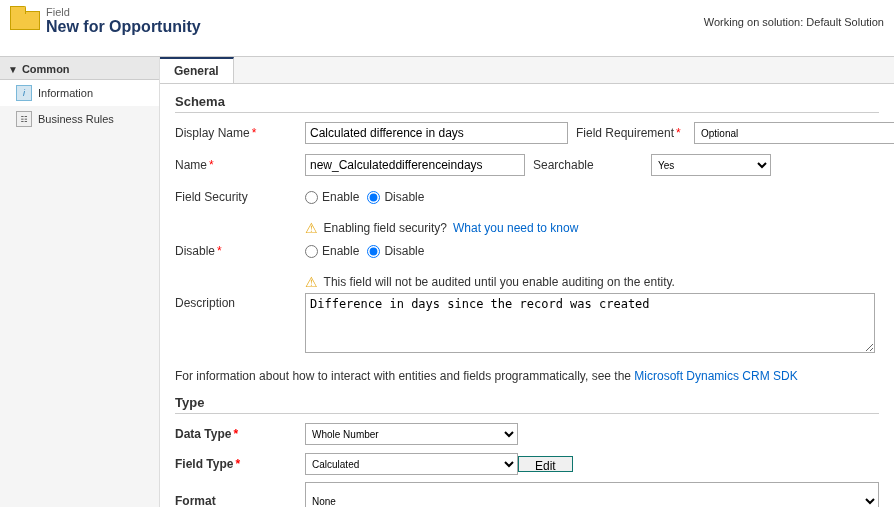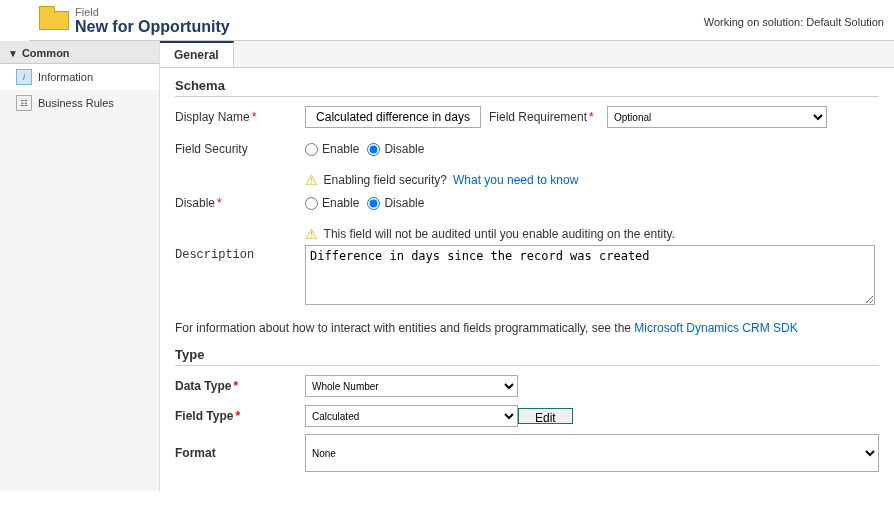--- a/index.html
+++ b/index.html
@@ -1,19 +1,19 @@
 <!DOCTYPE html>
 <html><head>
   <meta charset="utf-8">
   <style>
     * { box-sizing: border-box; margin: 0; padding: 0; }
     body { font-family: 'Segoe UI', Tahoma, Geneva, Verdana, sans-serif; font-size: 12px; color: #333; background: #fff; width: 894px; height: 510px; overflow: hidden; }
 
     
-    .header { background: #fff; border-bottom: 1px solid #ccc; padding: 6px 10px 4px 10px; display: flex; align-items: flex-start; justify-content: space-between; margin-left: 29px; }
+    .header { background: #fff; border-bottom: 1px solid #ccc; padding: 6px 10px 20px 10px; display: flex; align-items: flex-start; justify-content: space-between; }
     .header-left { display: flex; align-items: flex-start; gap: 8px; }
     .header-titles { display: flex; flex-direction: column; }
     .header-small { font-size: 11px; color: #666; }
     .header-large { font-size: 16px; font-weight: bold; color: #1f3864; }
     .header-right { font-size: 11px; color: #333; padding-top: 10px; }
 
     
     .layout { display: flex; height: calc(510px - 60px); }
 
     
@@ -36,21 +36,21 @@
     .section-title { font-size: 13px; font-weight: bold; color: #333; margin-bottom: 8px; border-bottom: 1px solid #ccc; padding-bottom: 3px; }
 
     .form-row { display: flex; align-items: center; margin-bottom: 8px; min-height: 24px; }
     .form-label { width: 130px; font-size: 12px; color: #333; flex-shrink: 0; }
     .required-star { color: red; margin-left: 2px; }
     .form-field { flex: 1; display: flex; align-items: center; gap: 8px; }
     .form-field-right { display: flex; align-items: center; gap: 8px; width: 370px; }
     .form-label-right { width: 110px; font-size: 12px; color: #333; flex-shrink: 0; }
 
     input[type="text"] { height: 22px; border: 1px solid #aaa; padding: 2px 4px; font-size: 12px; }
-    .input-display-name { width: 176px; text-align: center; }
+    .input-display-name { width: 263px; }
     .input-name { width: 220px; }
 
     select { height: 22px; border: 1px solid #aaa; padding: 1px 2px; font-size: 10px; background: #fff; }
     .select-requirement { width: 220px; }
     .select-searchable { width: 120px; }
 
     .radio-group { display: flex; align-items: center; gap: 8px; }
     .radio-item { display: flex; align-items: center; gap: 4px; font-size: 12px; }
 
     .warning-row { display: flex; align-items: center; gap: 6px; padding: 3px 0 3px 130px; font-size: 12px; }
@@ -145,20 +145,35 @@
             </div>
             <select class="select-requirement">
               <option>Optional</option>
               <option>Business Recommended</option>
               <option>Business Required</option>
             </select>
           </div>
         </div>
       </div>
 
+      <div class="form-row">
+        <div class="form-label">
+          <span>Name</span><span class="required-star">*</span>
+        </div>
+        <div class="form-field">
+          <input type="text" class="input-name" value="new_Calculateddifferenceindays" style="">
+          <div class="form-field-right">
+            <div class="form-label-right">Searchable</div>
+            <select class="select-searchable">
+              <option>Yes</option>
+              <option>No</option>
+            </select>
+          </div>
+        </div>
+      </div>
 
       <div class="form-row">
         <div class="form-label">Field Security</div>
         <div class="form-field">
           <div class="radio-group">
             <div class="radio-item">
               <input type="radio" name="field-security" id="fs-enable" style="">
               <label for="fs-enable">Enable</label>
             </div>
             <div class="radio-item">
@@ -192,21 +207,21 @@
           </div>
         </div>
       </div>
 
       <div class="auditing-warning">
         <span class="warning-icon">⚠</span>
         <span>This field will not be audited until you enable auditing on the entity.</span>
       </div>
 
       <div class="form-row" style="align-items: flex-start;">
-        <div class="form-label" style="margin-top:3px;font-family:Liberation Mono, monospace;">Description</div>
+        <div class="form-label" style="margin-top:3px;">Description</div>
         <div class="form-field">
           <textarea style="">Difference in days since the record was created</textarea>
         </div>
       </div>
 
       <div class="info-row">
         <span>For information about how to interact with entities and fields programmatically, see the</span>
         <a class="info-link" href="#">Microsoft Dynamics CRM SDK</a>
       </div>
 

